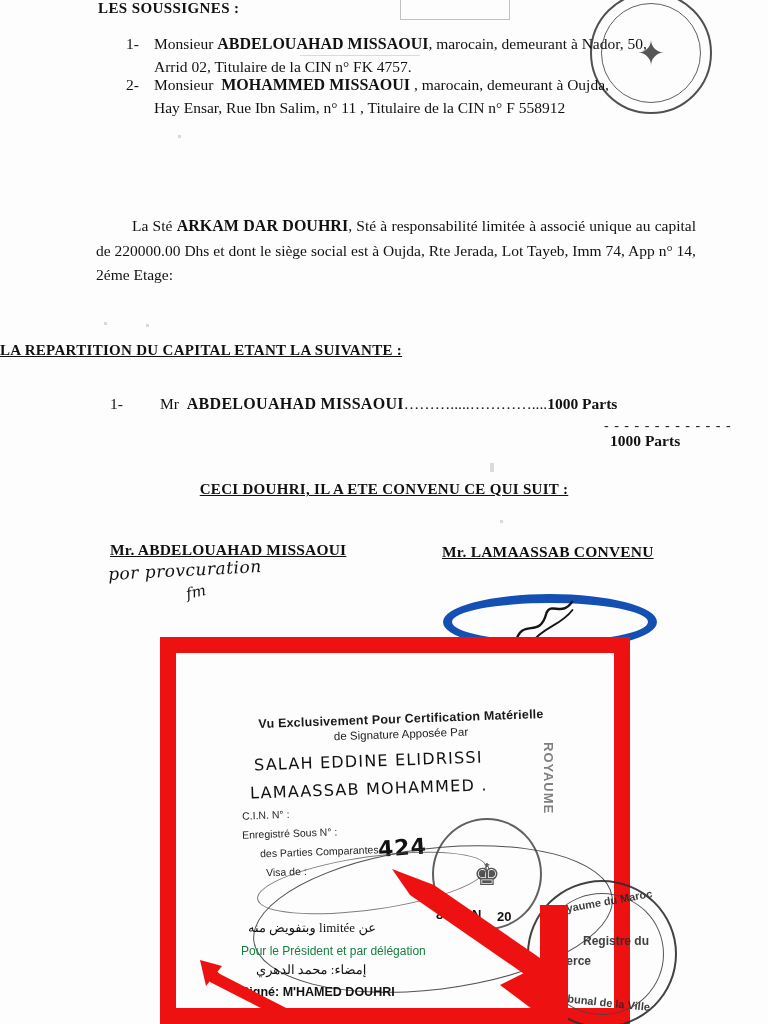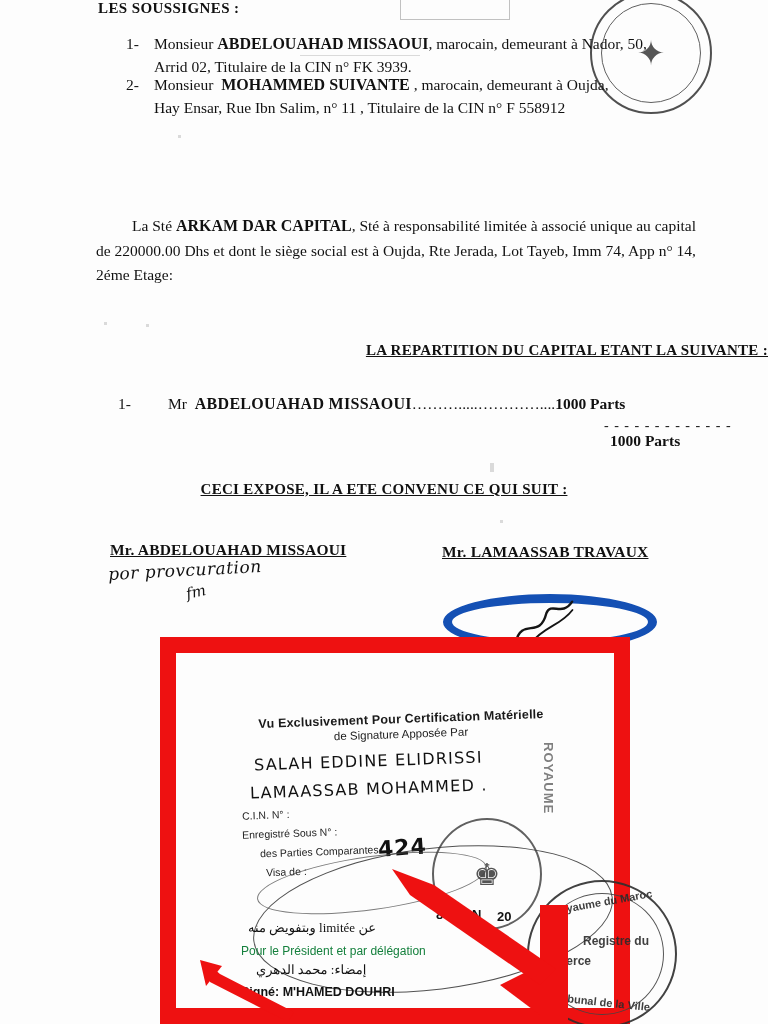--- a/index.html
+++ b/index.html
@@ -76,31 +76,31 @@
   }
   #para-societe .sname {
     font-weight: bold;
     font-size: 16px;
   }
 
   #heading-repartition {
     position: absolute;
     left: 0; right: 0;
     top: 342px;
-    text-align: right;
+    text-align: left;
     font-size: 15px;
     font-weight: bold;
     text-decoration: underline;
     letter-spacing: 0.3px;
     font-family: Liberation Serif, serif;
   }
 
   #capital-row {
     position: absolute;
-    left: 118px;
+    left: 110px;
     top: 395px;
     width: 580px;
     font-size: 15.5px;
   }
   #capital-row .idx { display: inline-block; width: 50px; }
   #capital-row .pname { font-weight: bold; font-size: 16px; letter-spacing: .3px;}
   #capital-row .dots { letter-spacing: 0px; }
   #capital-row .amount { font-weight: bold; }
 
   #capital-rule {
@@ -501,51 +501,51 @@
   </div>
 
   <div id="heading-soussignes">LES SOUSSIGNES :</div>
 
   <div class="party" id="party-1">
     <span class="num">1-</span>
     <span class="body">
       <span>Monsieur</span>
       <span class="name">ABDELOUAHAD MISSAOUI</span><span>, marocain, demeurant à Nador, 50,</span>
       <br>
-      <span>Arrid 02, Titulaire de  la  CIN n° FK 3939.</span>
+      <span>Arrid 02, Titulaire de  la  CIN n° FK 4757.</span>
     </span>
   </div>
 
   <div class="party" id="party-2">
     <span class="num">2-</span>
     <span class="body">
       <span>Monsieur</span>
-      &nbsp;<span class="name">MOHAMMED SUIVANTE</span><span> , marocain,  demeurant à  Oujda,</span>
+      &nbsp;<span class="name">MOHAMMED MISSAOUI</span><span> , marocain,  demeurant à  Oujda,</span>
       <br>
       <span>Hay Ensar, Rue Ibn Salim, n° 11  , Titulaire de  la  CIN n° F 558912</span>
     </span>
   </div>
 
 
   <div id="para-societe">
-    <span>La  Sté  </span><span class="sname">ARKAM DAR CAPITAL</span><span>,  Sté à responsabilité limitée à associé unique  au capital de 220000.00 Dhs et dont le siège social est à Oujda,  Rte Jerada, Lot Tayeb, Imm 74, App  n° 14, 2éme Etage:</span>
+    <span>La  Sté  </span><span class="sname">ARKAM DAR DOUHRI</span><span>,  Sté à responsabilité limitée à associé unique  au capital de 220000.00 Dhs et dont le siège social est à Oujda,  Rte Jerada, Lot Tayeb, Imm 74, App  n° 14, 2éme Etage:</span>
   </div>
 
   <div id="heading-repartition">LA REPARTITION DU CAPITAL ETANT LA SUIVANTE :</div>
 
   <div id="capital-row">
     <span class="idx">1-</span><span>Mr</span>&nbsp;&nbsp;<span class="pname">ABDELOUAHAD  MISSAOUI</span><span class="dots">……….....…………....</span><span class="amount">1000 Parts</span>
   </div>
   <div id="capital-rule">- - - - - - - - - - - - -</div>
   <div id="capital-total">1000 Parts</div>
 
-  <div id="heading-convenu">CECI EXPOSE, IL A ETE CONVENU CE QUI SUIT :</div>
+  <div id="heading-convenu">CECI DOUHRI, IL A ETE CONVENU CE QUI SUIT :</div>
 
   <div class="sig-name" id="sig-left">Mr. ABDELOUAHAD MISSAOUI</div>
-  <div class="sig-name" id="sig-right">Mr. LAMAASSAB TRAVAUX</div>
+  <div class="sig-name" id="sig-right">Mr. LAMAASSAB CONVENU</div>
 
   <div class="hand" id="hand-procuration">por provcuration</div>
   <div class="hand" id="hand-paraph">fm</div>
 
   <div id="blue-ellipse"></div>
   <svg id="sig-mark-blue" viewBox="0 0 80 38">
     <path d="M6 30 C 20 6, 30 34, 44 10 C 52 0, 58 18, 72 6" stroke="#151515" stroke-width="2.4" fill="none" stroke-linecap="round"></path>
     <path d="M22 34 C 38 22, 54 26, 70 14" stroke="#151515" stroke-width="1.8" fill="none" stroke-linecap="round"></path>
   </svg>
 

